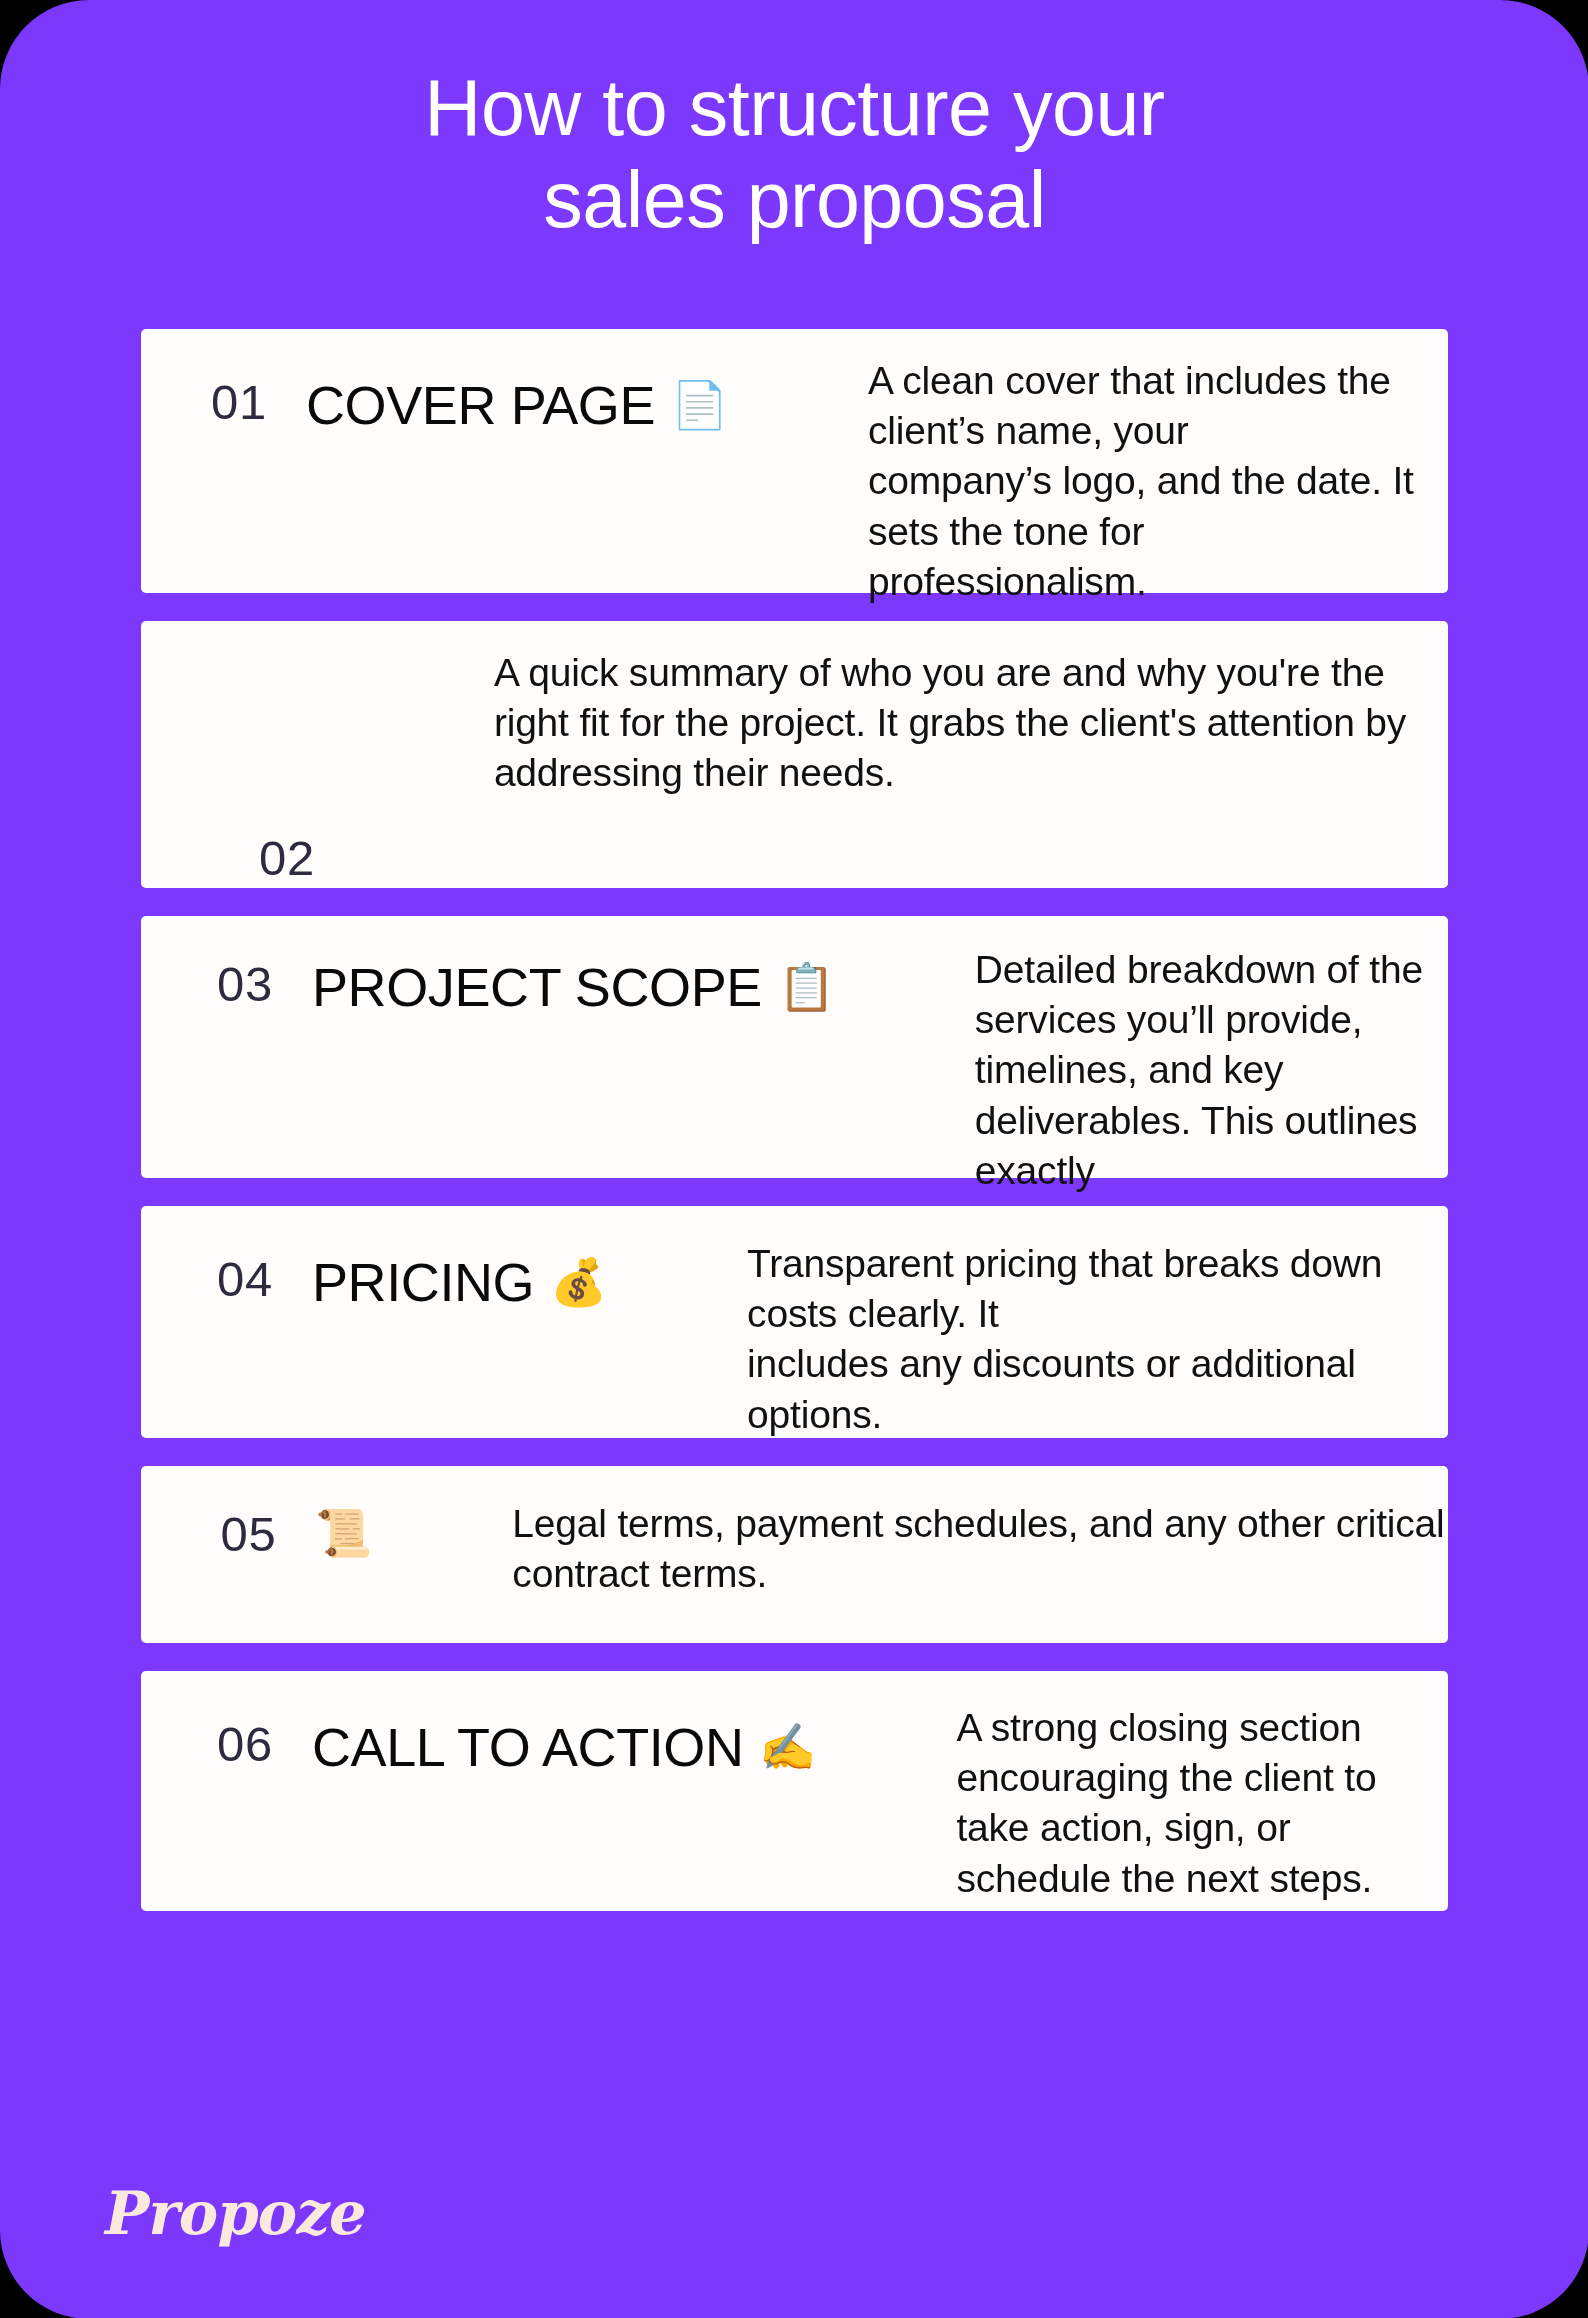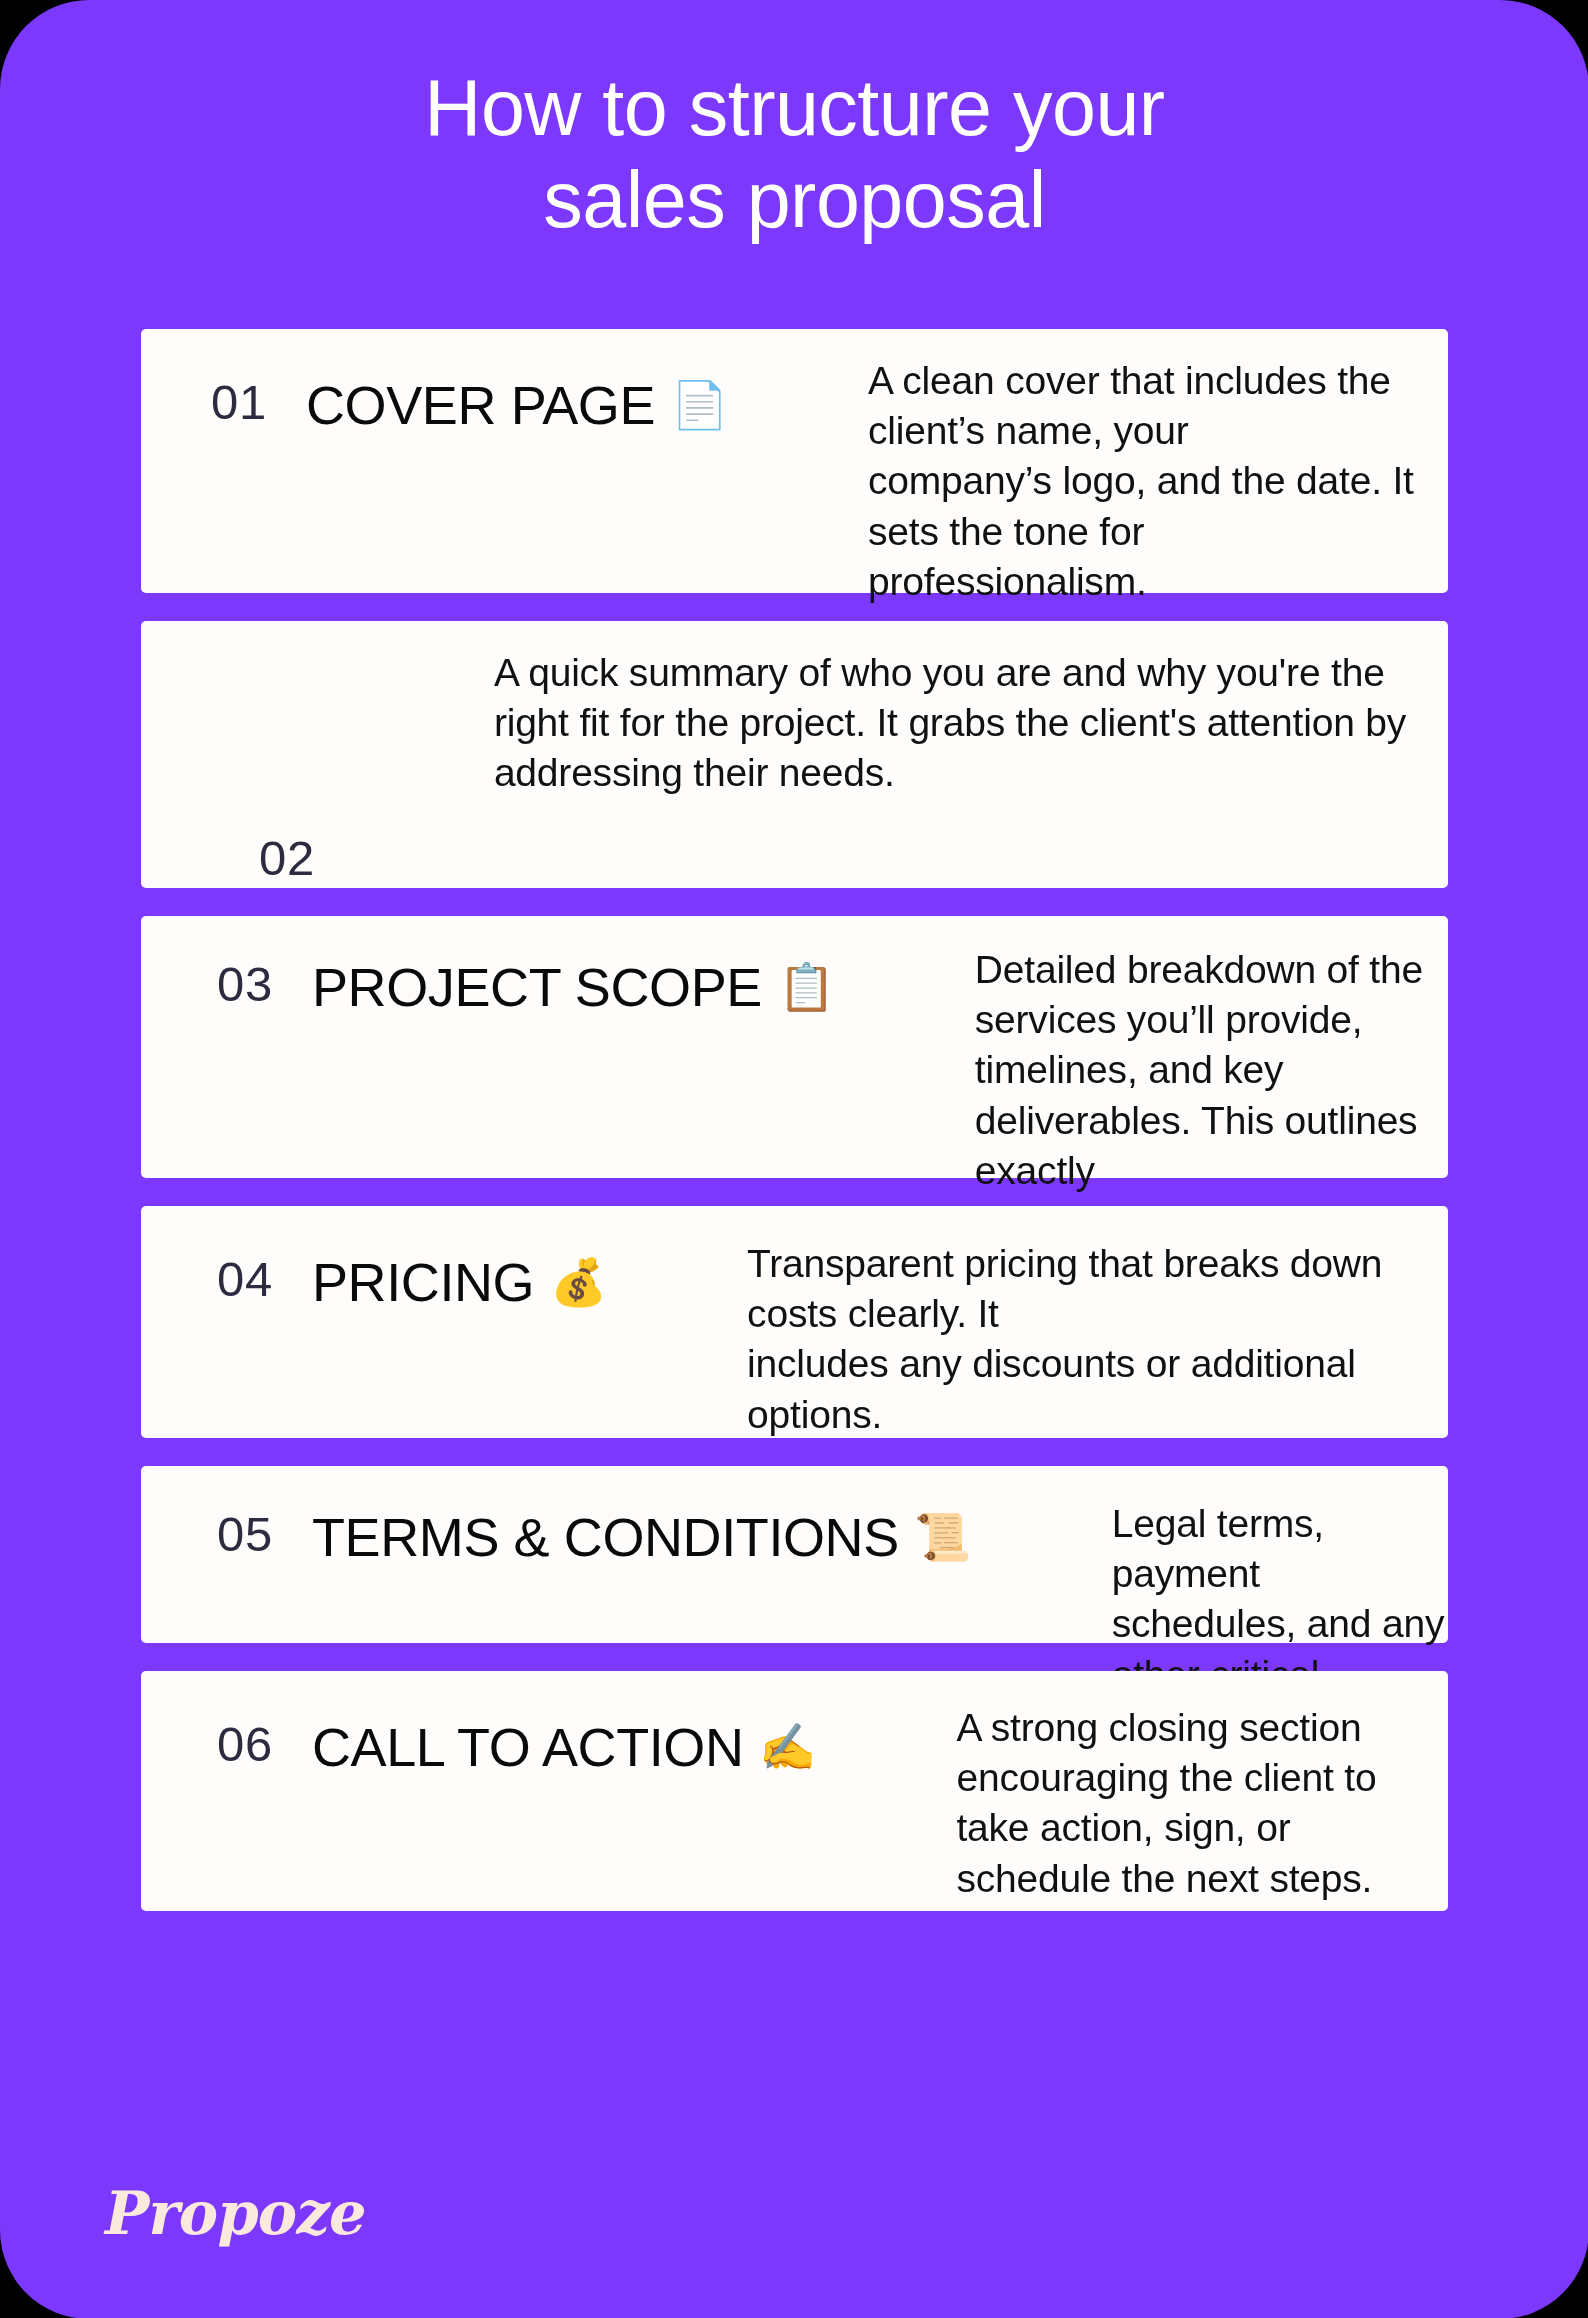--- a/index.html
+++ b/index.html
@@ -201,21 +201,20 @@
         </span>
       </div>
       <div class="card-desc">Transparent pricing that breaks down costs clearly. It
 includes any discounts or additional options.</div>
     </div>
 
     <div class="card card--5">
       <div class="card-row">
         <span class="card-number">05</span>
         <span class="card-title">
-          <span>TERMS &amp; CONDITIONS</span>
           <span class="emoji">📜</span>
         </span>
       </div>
       <div class="card-desc">Legal terms, payment schedules, and any other critical
 contract terms.</div>
     </div>
 
     <div class="card card--6">
       <div class="card-row">
         <span class="card-number">06</span>

